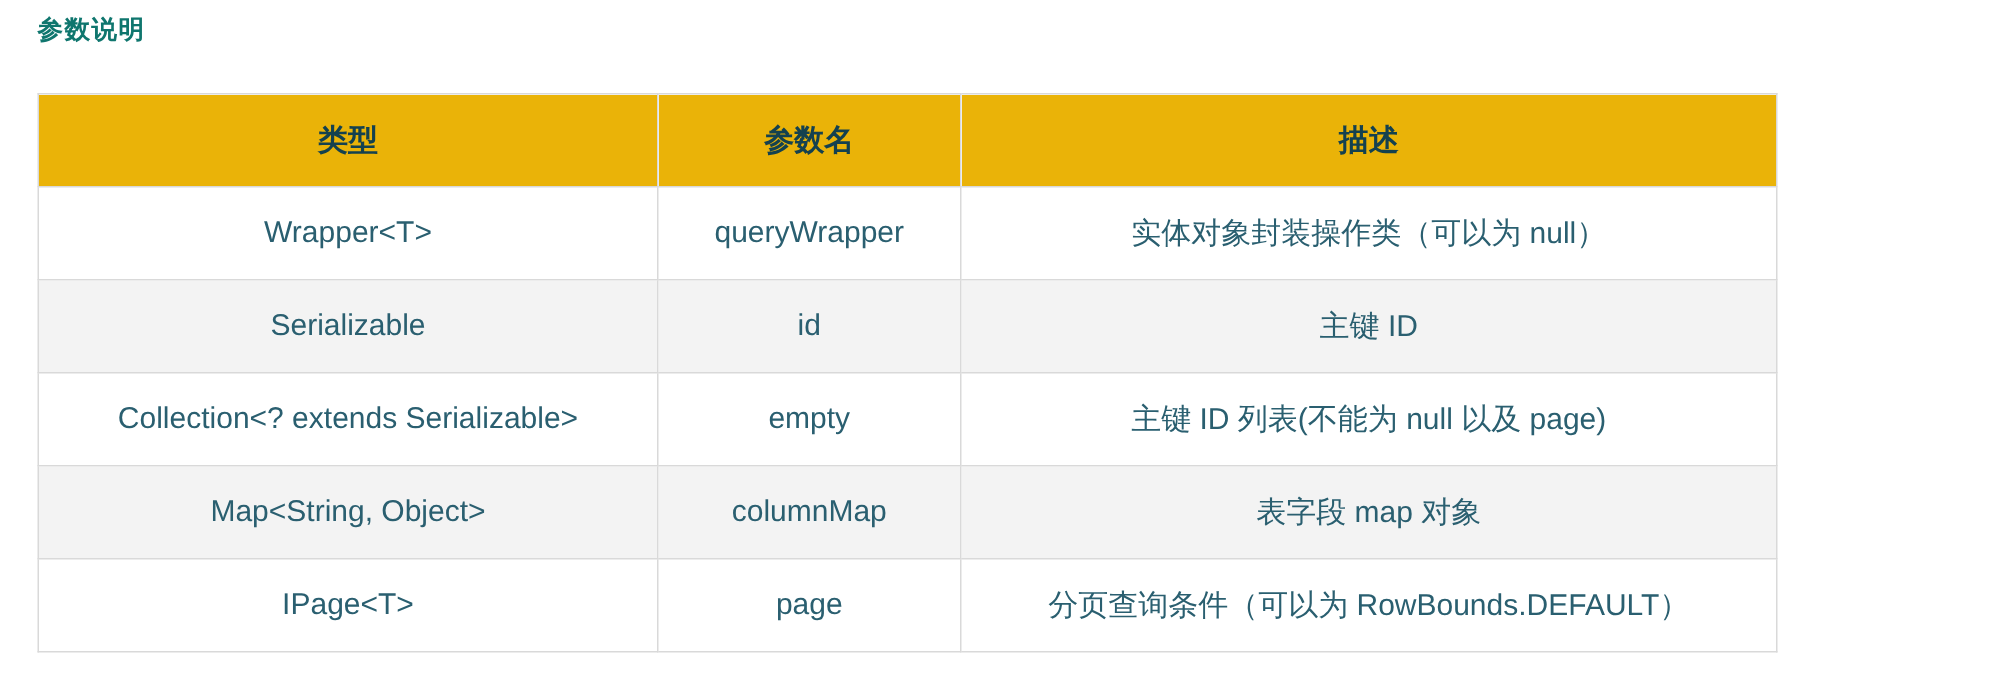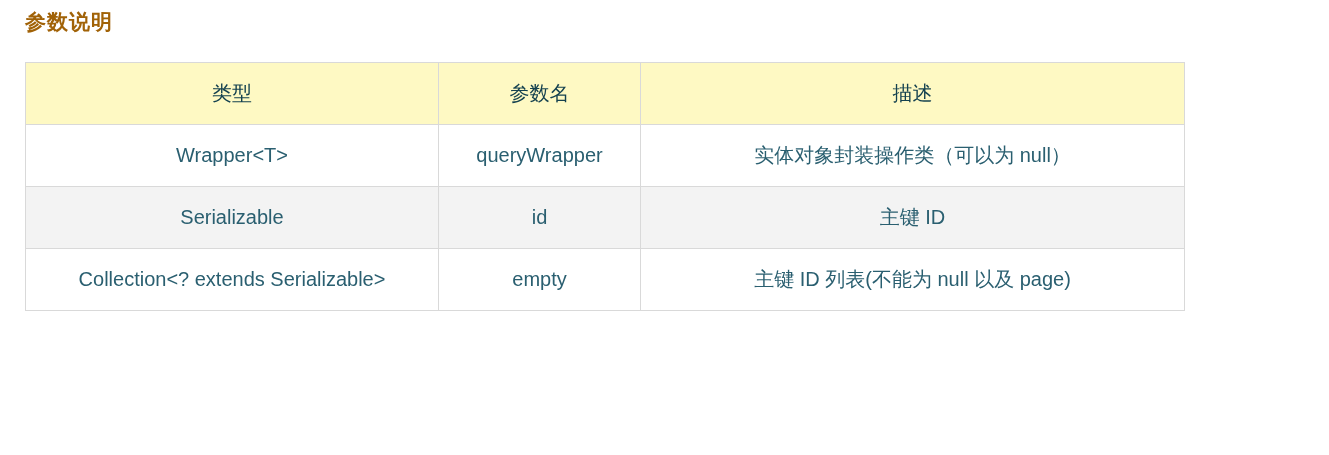--- a/index.html
+++ b/index.html
@@ -13,23 +13,23 @@
   }
   .page {
     position: relative;
     width: 1329px;
     height: 455px;
   }
   .doc-title {
     position: absolute;
     left: 25px;
     top: 8px;
-    font-size: 21px;
+    font-size: 17px;
     font-weight: 700;
-    color: #a16207;
+    color: #0f766e;
     letter-spacing: 1px;
   }
   table.params {
     position: absolute;
     left: 25px;
     top: 62px;
     width: 1159px;
     border-collapse: collapse;
     table-layout: fixed;
     font-size: 20px;
@@ -40,22 +40,22 @@
     border: 1px solid #d9d9d9;
     text-align: center;
     vertical-align: middle;
     height: 61px;
     padding: 0 10px;
     overflow: hidden;
     white-space: nowrap;
   }
   table.params th {
     color: #14414f;
-    font-weight: 400;
-    background: #fef9c3;
+    font-weight: 700;
+    background: #eab308;
   }
   table.params tbody tr:nth-child(even) {
     background: #f3f3f3;
   }
   table.params tbody tr:nth-child(odd) {
     background: #ffffff;
   }
   col.c-type  { width: 413px; }
   col.c-name  { width: 202px; }
   col.c-desc  { width: 544px; }
@@ -89,16 +89,26 @@
       <tr>
         <td>Serializable</td>
         <td>id</td>
         <td>主键 ID</td>
       </tr>
       <tr>
         <td>Collection&lt;? extends Serializable&gt;</td>
         <td>empty</td>
         <td>主键 ID 列表(不能为 null 以及 page)</td>
       </tr>
+      <tr>
+        <td>Map&lt;String, Object&gt;</td>
+        <td>columnMap</td>
+        <td>表字段 map 对象</td>
+      </tr>
+      <tr>
+        <td>IPage&lt;T&gt;</td>
+        <td>page</td>
+        <td>分页查询条件（可以为 RowBounds.DEFAULT）</td>
+      </tr>
     </tbody>
   </table>
 
 </div>
 
 </body></html>

